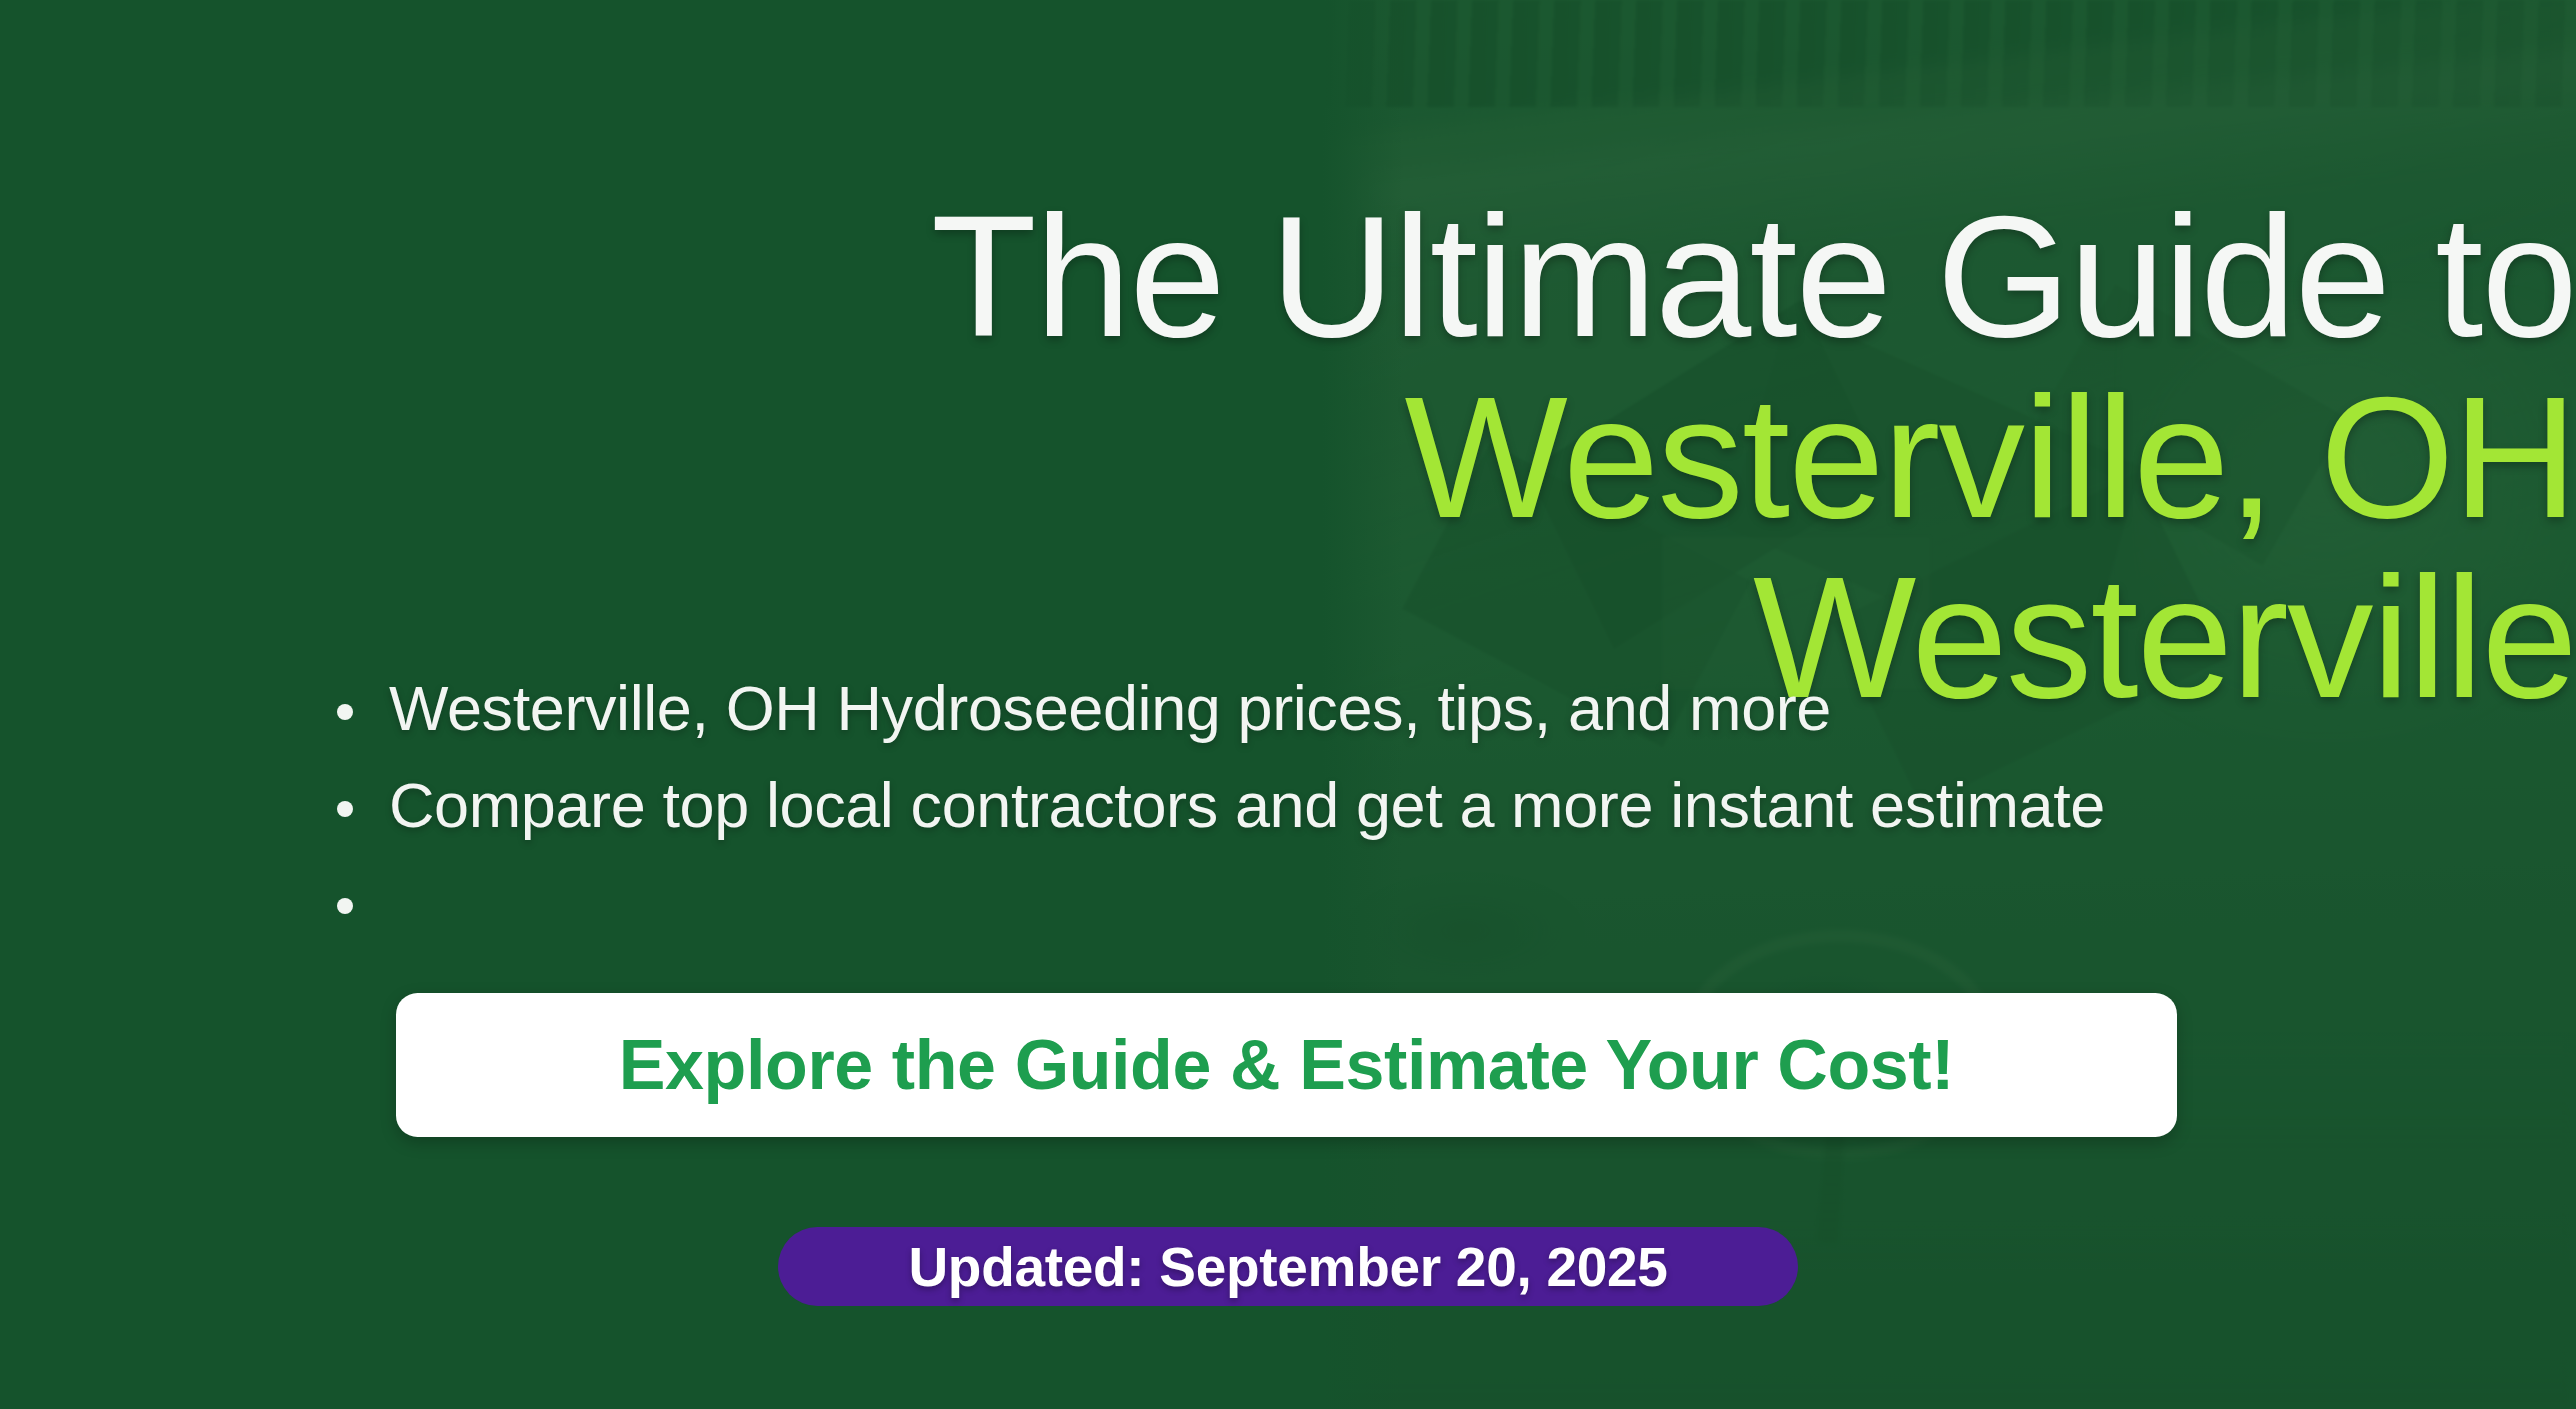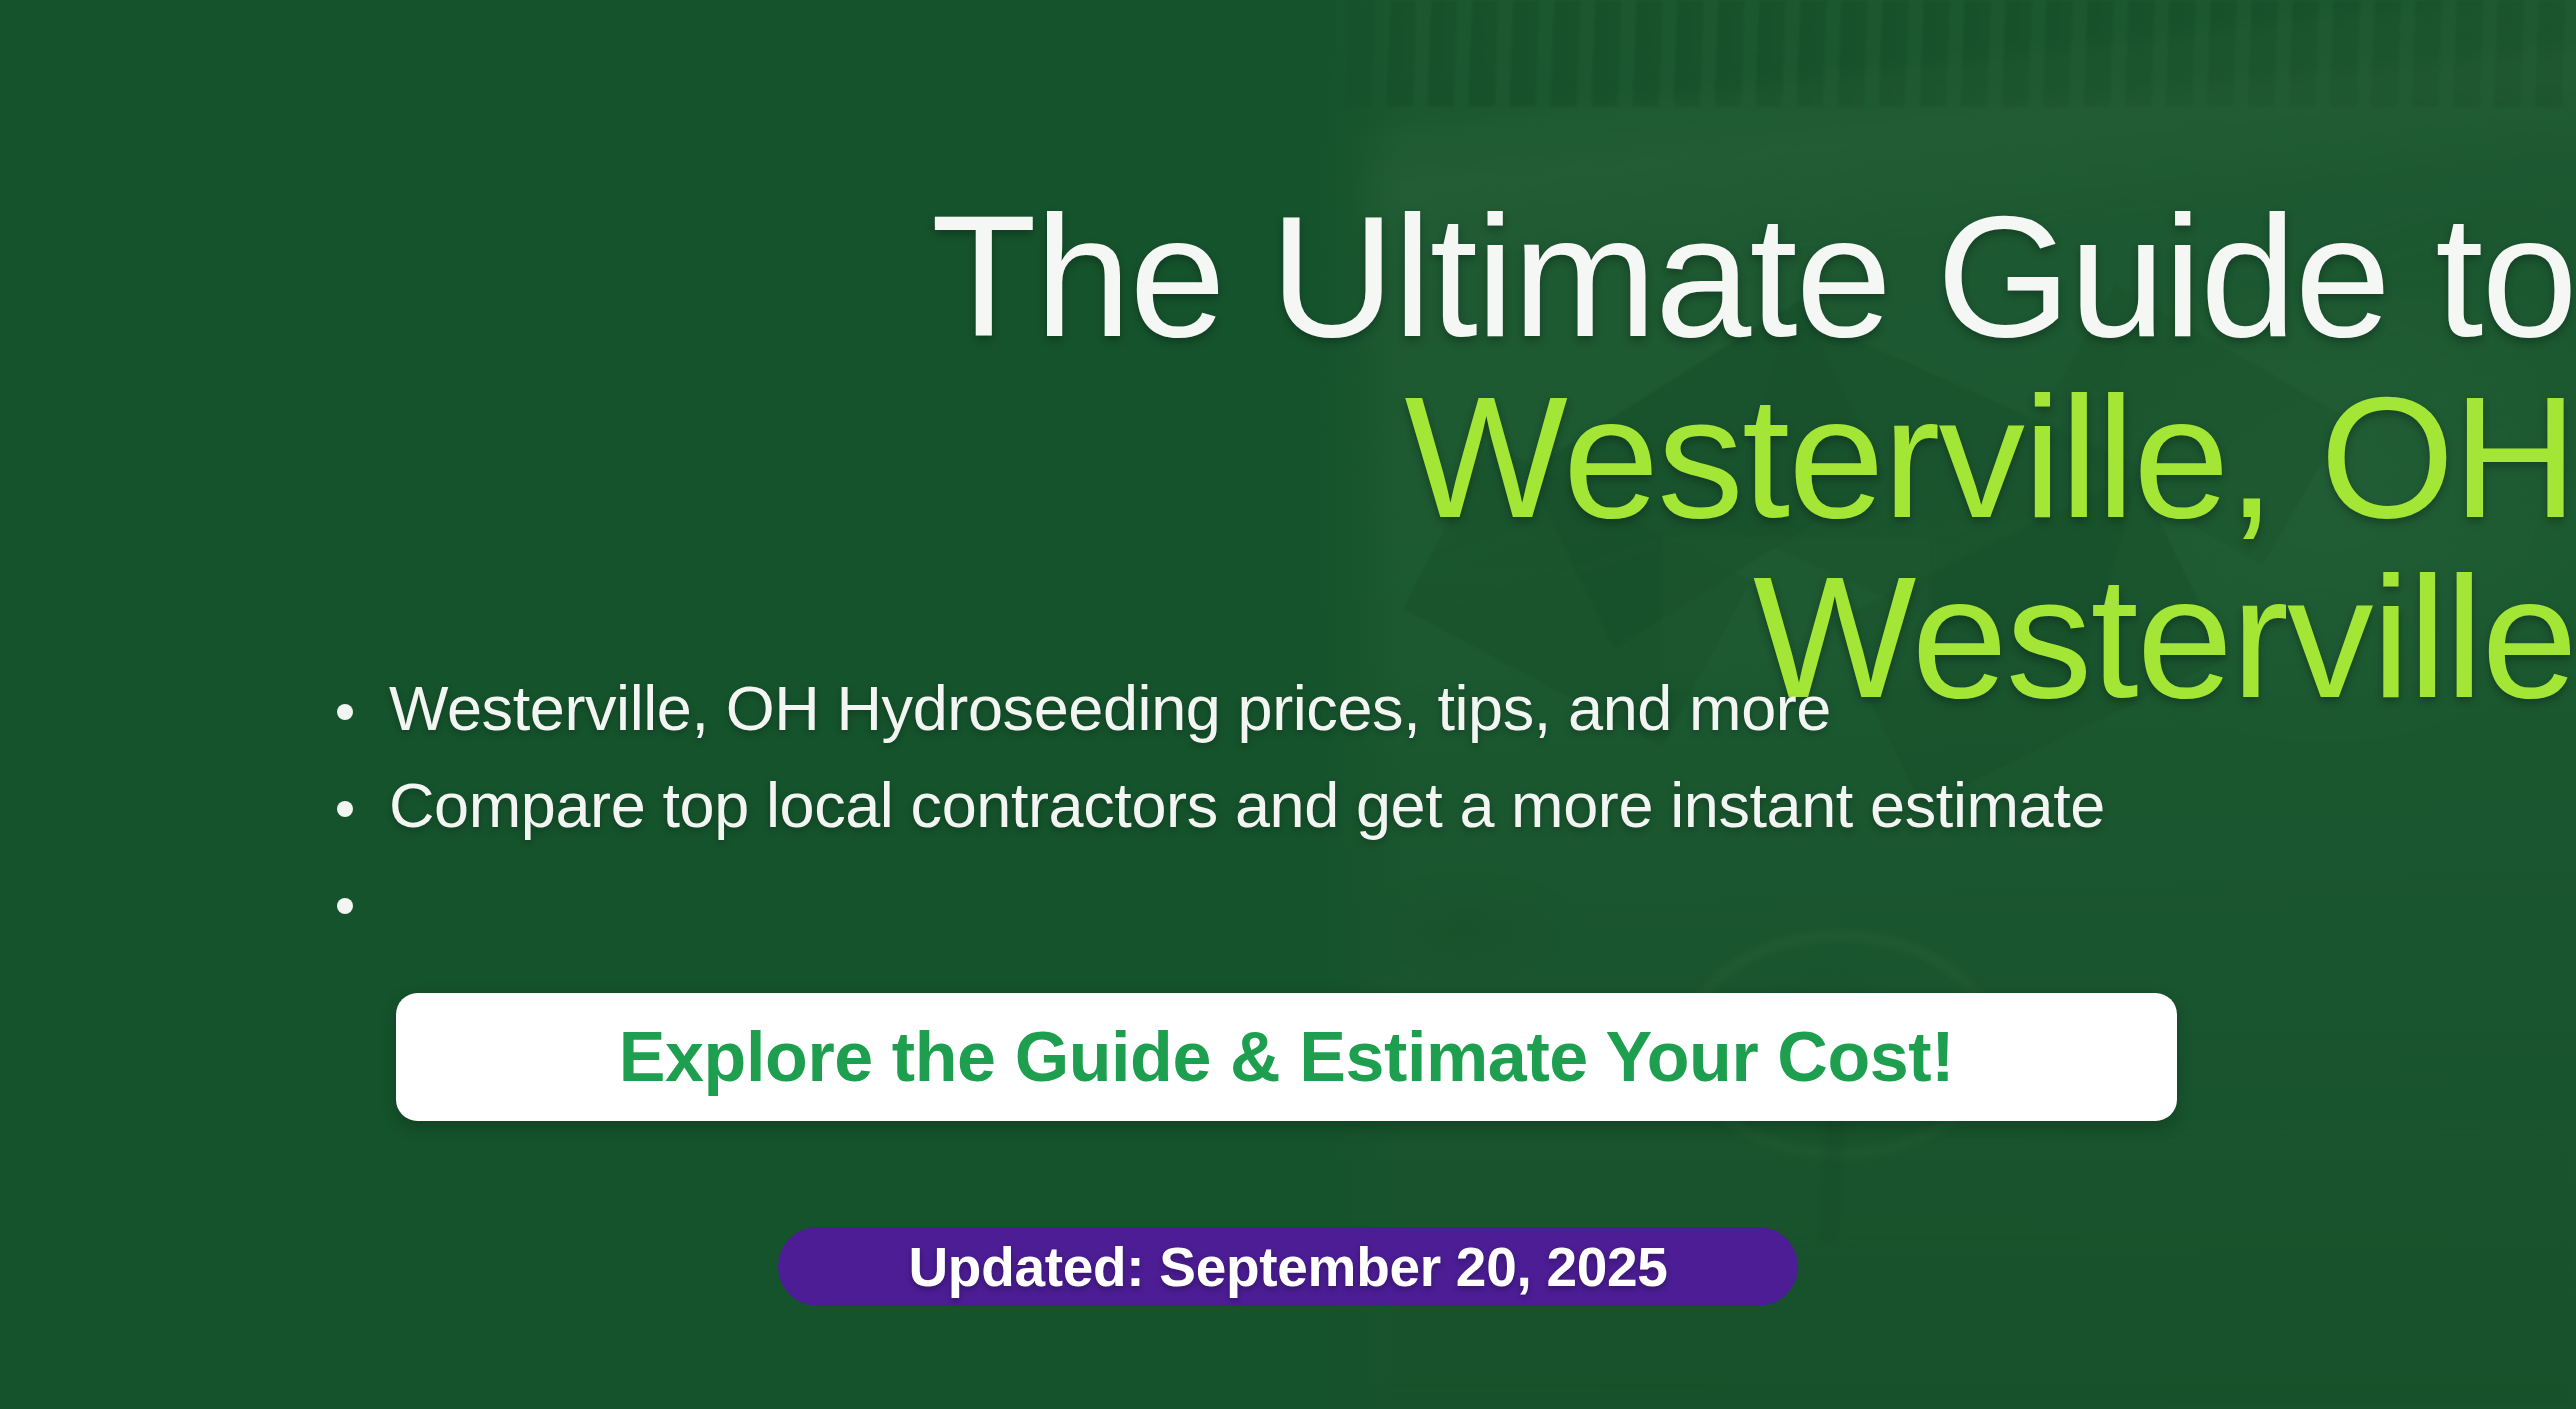--- a/index.html
+++ b/index.html
@@ -184,21 +184,21 @@
     height: 16px;
     background: #f2f5f2;
     border-radius: 50%;
   }
 
   .cta-button {
     position: absolute;
     left: 396px;
     top: 993px;
     width: 1781px;
-    height: 128px;
+    height: 144px;
     background: #ffffff;
     border: none;
     border-radius: 21.5px;
     color: #1e9e4f;
     font-family: "Liberation Sans", sans-serif;
     font-size: 70px;
     font-weight: 700;
     letter-spacing: -0.4px;
     cursor: pointer;
     box-shadow: 0 5.4px 16px rgba(0,0,0,.22);

